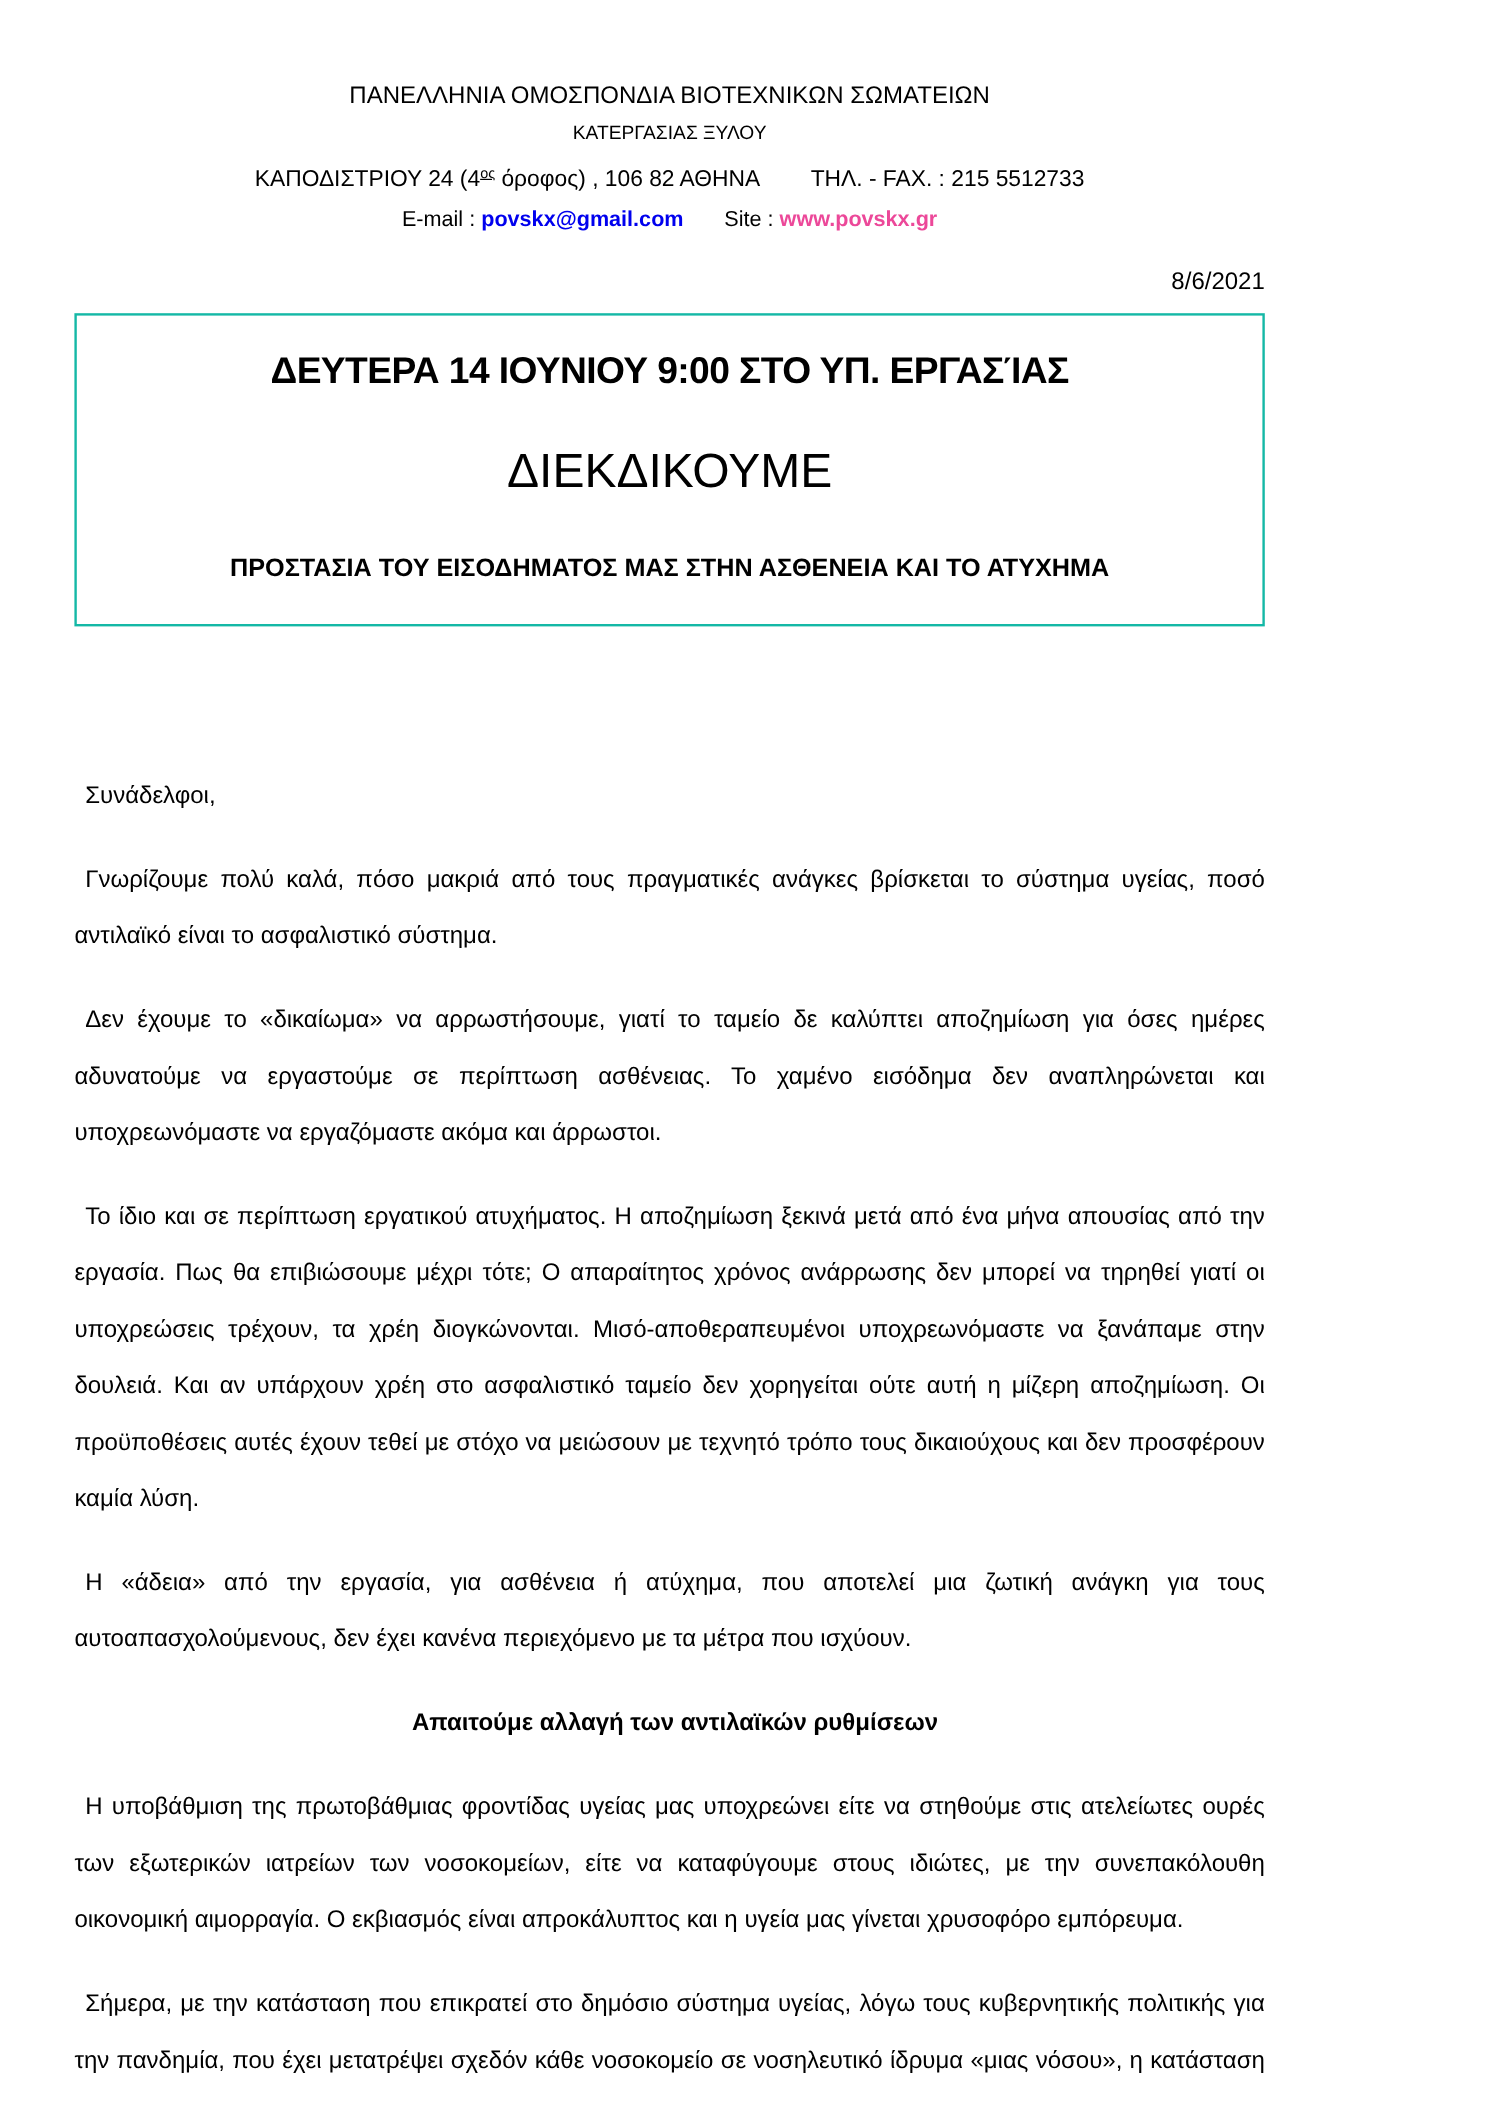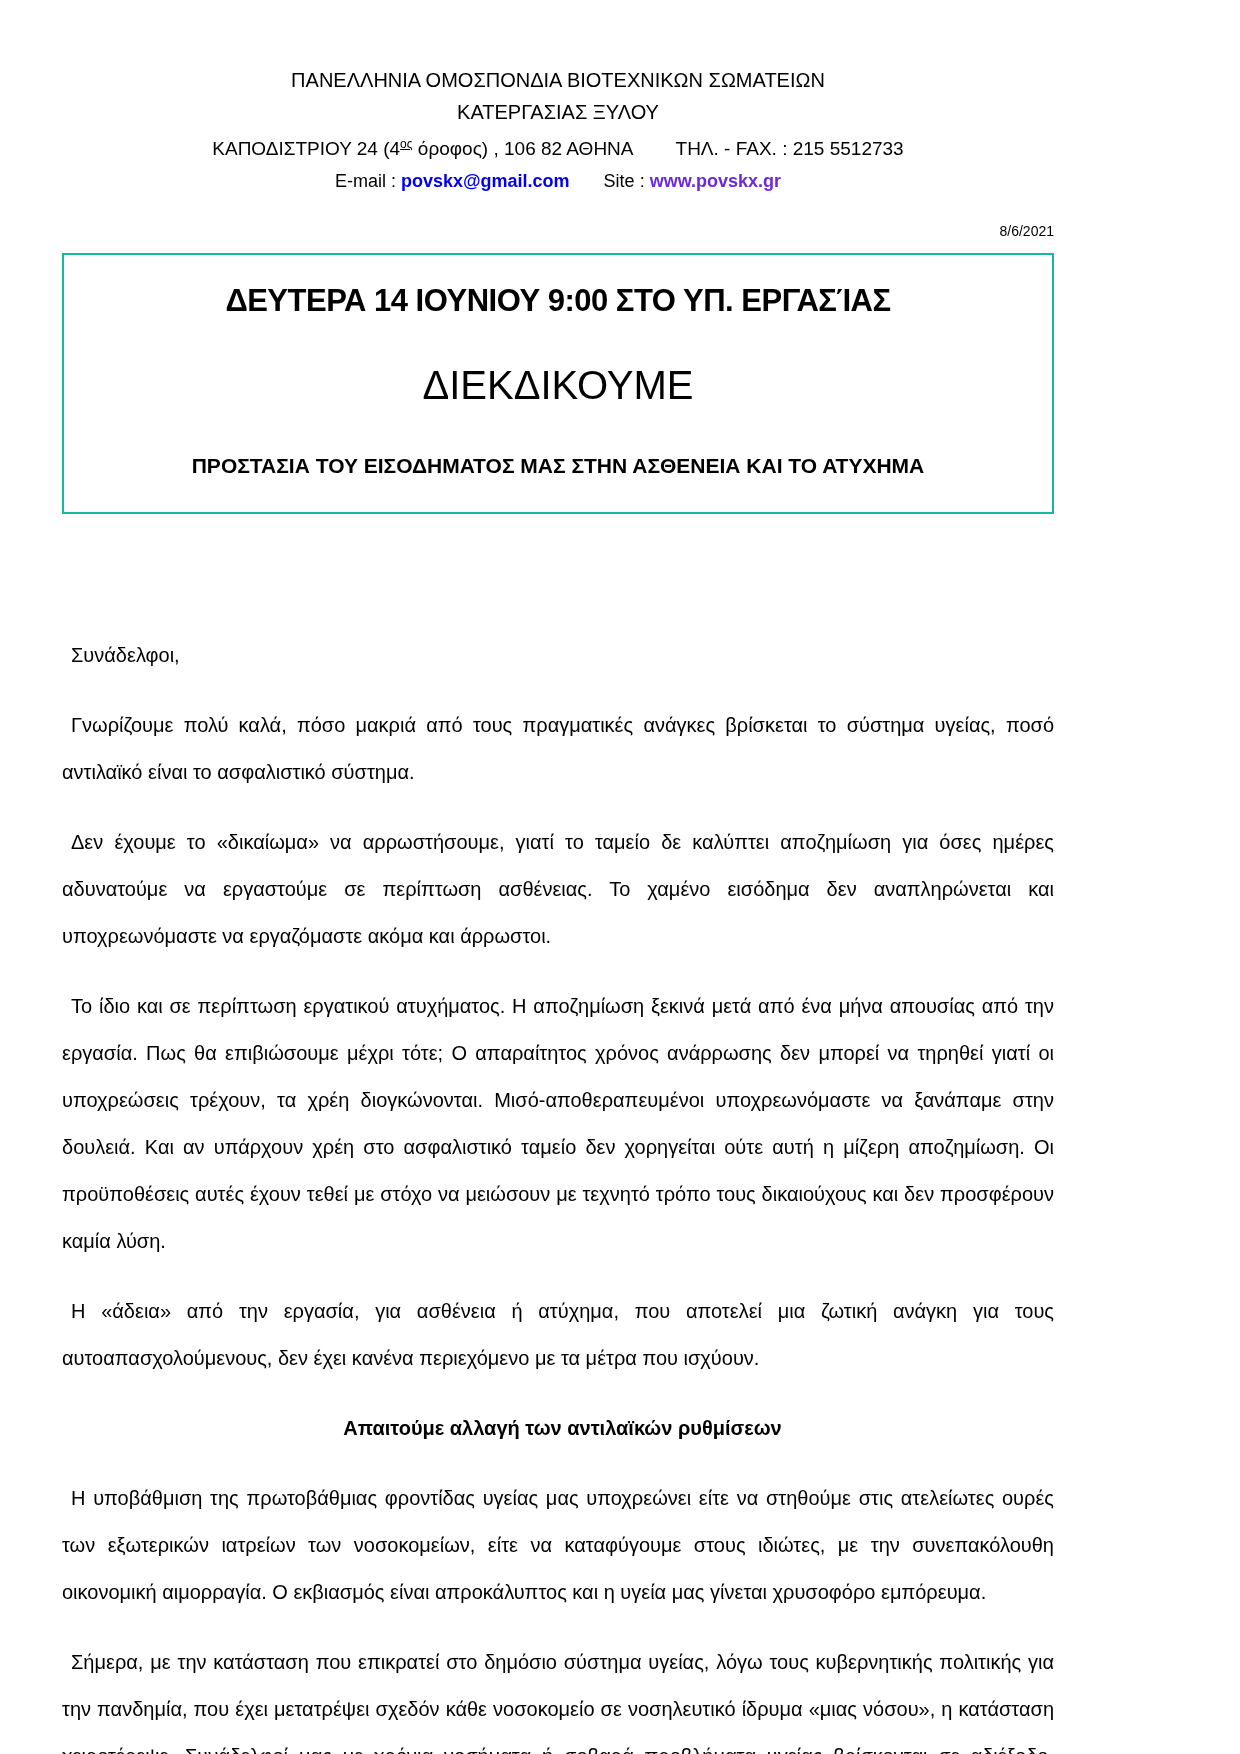--- a/index.html
+++ b/index.html
@@ -10,34 +10,34 @@
     background: #ffffff;
     color: #000000;
     font-family: "Liberation Sans", sans-serif;
     box-sizing: border-box;
     padding: 64px 186px 40px 62px;
     overflow: hidden;
   }
   
   .letterhead { text-align: center; line-height: 32px; }
   .lh-org1 { font-size: 20px; }
-  .lh-org2 { font-size: 20px; }
+  .lh-org2 { font-size: 16px; }
   .lh-addr { font-size: 19px; }
   .lh-addr sup { font-size: 12px; text-decoration: underline; }
   .addr-gap { display: inline-block; width: 42px; }
   .lh-contact { font-size: 18px; }
   .contact-gap { display: inline-block; width: 34px; }
   .doc-link {
     font-weight: bold;
     cursor: pointer;
   }
   
   .date-line {
     text-align: right;
-    font-size: 14px;
+    font-size: 20px;
     margin-top: 26px;
   }
   
   .announce-box {
     border: 2px solid #14b8a6;
     margin-top: 14px;
     padding: 18px 28px 34px 28px;
     text-align: center;
   }
   .announce-main {
@@ -73,21 +73,21 @@
 </style>
 </head>
 <body>
 
 <div class="page">
 
   <div class="letterhead">
     <div class="lh-org1">ΠΑΝΕΛΛΗΝΙΑ ΟΜΟΣΠΟΝΔΙΑ ΒΙΟΤΕΧΝΙΚΩΝ ΣΩΜΑΤΕΙΩΝ</div>
     <div class="lh-org2">ΚΑΤΕΡΓΑΣΙΑΣ ΞΥΛΟΥ</div>
     <div class="lh-addr"><span>ΚΑΠΟΔΙΣΤΡΙΟΥ  24  (4</span><sup>ος</sup><span> όροφος) , 106 82 ΑΘΗΝΑ</span><span class="addr-gap"></span><span>ΤΗΛ. -  FAX. :  215 5512733</span></div>
-    <div class="lh-contact"><span>E-mail :</span> <a class="doc-link" id="email-link" style="color: rgb(0, 0, 238);">povskx@gmail.com</a><span class="contact-gap"></span><span>Site :</span> <a class="doc-link" id="site-link" style="color: #6d28d9;">www.povskx.gr</a></div>
+    <div class="lh-contact"><span>E-mail :</span> <a class="doc-link" id="email-link" style="color: rgb(0, 0, 238);">povskx@gmail.com</a><span class="contact-gap"></span><span>Site :</span> <a class="doc-link" id="site-link" style="color: #ec4899;">www.povskx.gr</a></div>
   </div>
 
   <div class="date-line">8/6/2021</div>
 
   <div class="announce-box">
     <div class="announce-main">ΔΕΥΤΕΡΑ 14 ΙΟΥΝΙΟΥ 9:00 ΣΤΟ ΥΠ. ΕΡΓΑΣΊΑΣ</div>
     <div class="announce-claim">ΔΙΕΚΔΙΚΟΥΜΕ</div>
     <div class="announce-sub">ΠΡΟΣΤΑΣΙΑ ΤΟΥ ΕΙΣΟΔΗΜΑΤΟΣ ΜΑΣ ΣΤΗΝ ΑΣΘΕΝΕΙΑ ΚΑΙ ΤΟ ΑΤΥΧΗΜΑ</div>
   </div>
 

